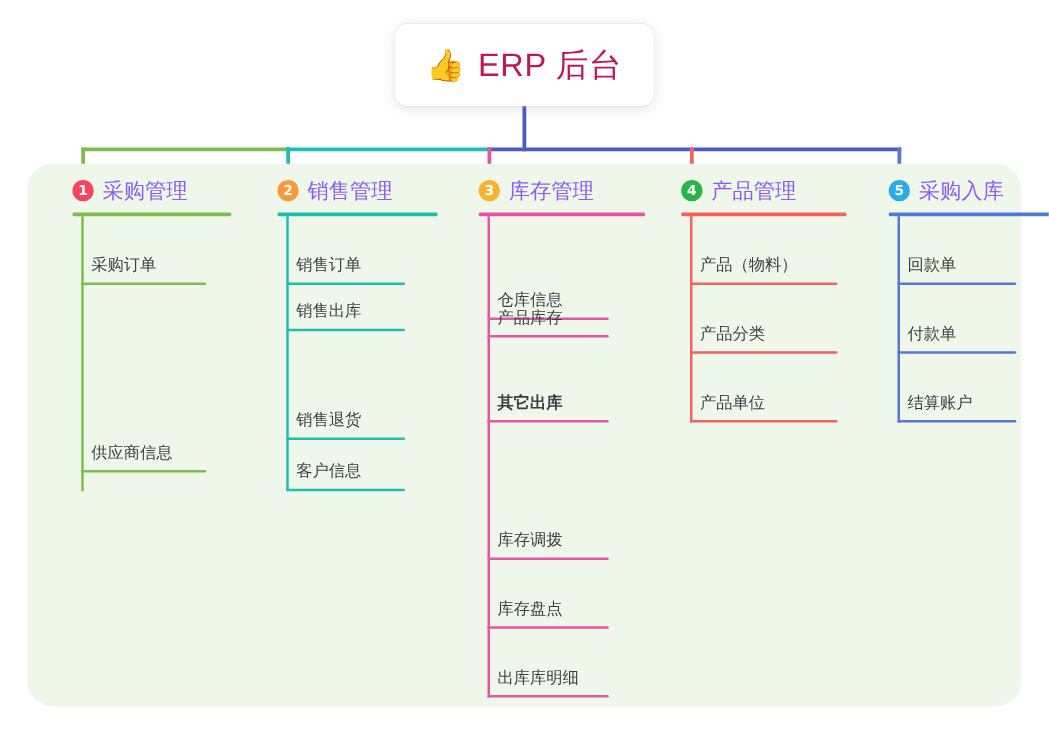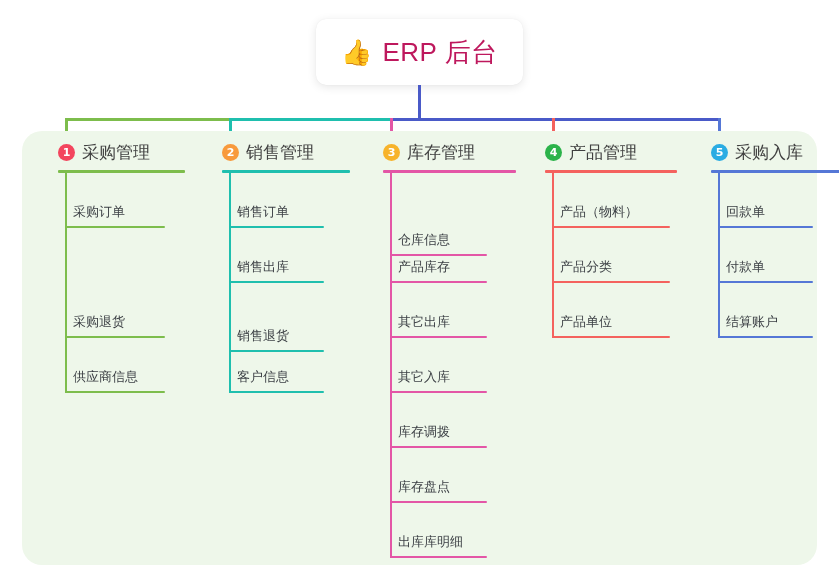--- a/index.html
+++ b/index.html
@@ -81,21 +81,21 @@
     font-weight: bold;
     display: flex;
     align-items: center;
     justify-content: center;
     flex: 0 0 auto;
     margin-right: 7px;
     font-family: "DejaVu Sans", sans-serif;
   }
   .col-title {
     font-size: 17px;
-    color: #404040;
+    color: #8b5cf6;
     white-space: nowrap;
   }
   .col-rule {
     position: absolute;
     left: 18px;
     bottom: 0;
     height: 3px;
     border-radius: 1px;
   }
 
@@ -153,41 +153,37 @@
       <div class="col-header">
         <span class="badge" style="background: rgb(243, 69, 94);">1</span>
         <span class="col-title">采购管理</span>
         <span class="col-rule" style="background: rgb(125, 189, 76); width: 127px;"></span>
       </div>
       <div class="spine" style="background: rgb(125, 189, 76); height: 220px;"></div>
       <div class="leaf" style="top: 42px; width: 100px;">
         <span class="leaf-label">采购订单</span>
         <span class="leaf-rule" style="background: rgb(125, 189, 76); width: 100px;"></span>
       </div>
-      <div class="leaf" style="top: 152px; width: 100px;">
-        <span class="leaf-label">采购退货</span>
-        <span class="leaf-rule" style="background: rgb(125, 189, 76); width: 100px;"></span>
-      </div>
-      <div class="leaf" style="top: 207px; width: 100px;">
+      <div class="leaf" style="top: 192px; width: 100px;">
         <span class="leaf-label">供应商信息</span>
         <span class="leaf-rule" style="background: rgb(125, 189, 76); width: 100px;"></span>
       </div>
     </div>
     <div class="column" style="left: 182px; width: 155px;">
       <div class="col-header">
         <span class="badge" style="background: rgb(248, 154, 60);">2</span>
         <span class="col-title">销售管理</span>
         <span class="col-rule" style="background: rgb(31, 191, 174); width: 128px;"></span>
       </div>
       <div class="spine" style="background: rgb(31, 191, 174); height: 220px;"></div>
       <div class="leaf" style="top: 42px; width: 95px;">
         <span class="leaf-label">销售订单</span>
         <span class="leaf-rule" style="background: rgb(31, 191, 174); width: 95px;"></span>
       </div>
-      <div class="leaf" style="top: 97px; width: 95px; padding-left: 42px;">
+      <div class="leaf" style="top: 79px; width: 95px; padding-left: 42px;">
         <span class="leaf-label">销售出库</span>
         <span class="leaf-rule" style="background: rgb(31, 191, 174); width: 95px;"></span>
       </div>
       <div class="leaf" style="top: 152px; width: 95px; margin-top: 14px;">
         <span class="leaf-label">销售退货</span>
         <span class="leaf-rule" style="background: rgb(31, 191, 174); width: 95px;"></span>
       </div>
       <div class="leaf" style="top: 207px; width: 95px;">
         <span class="leaf-label">客户信息</span>
         <span class="leaf-rule" style="background: rgb(31, 191, 174); width: 95px;"></span>
@@ -197,30 +193,26 @@
       <div class="col-header">
         <span class="badge" style="background: rgb(247, 179, 43);">3</span>
         <span class="col-title">库存管理</span>
         <span class="col-rule" style="background: rgb(227, 86, 166); width: 133px;"></span>
       </div>
       <div class="spine" style="background: rgb(227, 86, 166); height: 385px;"></div>
       <div class="leaf" style="top: 42px; width: 97px; margin-top: 28px;">
         <span class="leaf-label">仓库信息</span>
         <span class="leaf-rule" style="background: rgb(227, 86, 166); width: 97px;"></span>
       </div>
-      <div class="leaf" style="top: 97px; width: 97px;">
+      <div class="leaf" style="top: 84px; width: 97px;">
         <span class="leaf-label">产品库存</span>
         <span class="leaf-rule" style="background: rgb(227, 86, 166); width: 97px;"></span>
       </div>
-      <div class="leaf" style="top: 152px; width: 97px;">
+      <div class="leaf" style="top: 152px; width: 97px; font-weight: bold;">
         <span class="leaf-label">其它出库</span>
-        <span class="leaf-rule" style="background: rgb(227, 86, 166); width: 97px;"></span>
-      </div>
-      <div class="leaf" style="top: 207px; width: 97px;">
-        <span class="leaf-label">其它入库</span>
         <span class="leaf-rule" style="background: rgb(227, 86, 166); width: 97px;"></span>
       </div>
       <div class="leaf" style="top: 262px; width: 97px;">
         <span class="leaf-label">库存调拨</span>
         <span class="leaf-rule" style="background: rgb(227, 86, 166); width: 97px;"></span>
       </div>
       <div class="leaf" style="top: 317px; width: 97px;">
         <span class="leaf-label">库存盘点</span>
         <span class="leaf-rule" style="background: rgb(227, 86, 166); width: 97px;"></span>
       </div>

